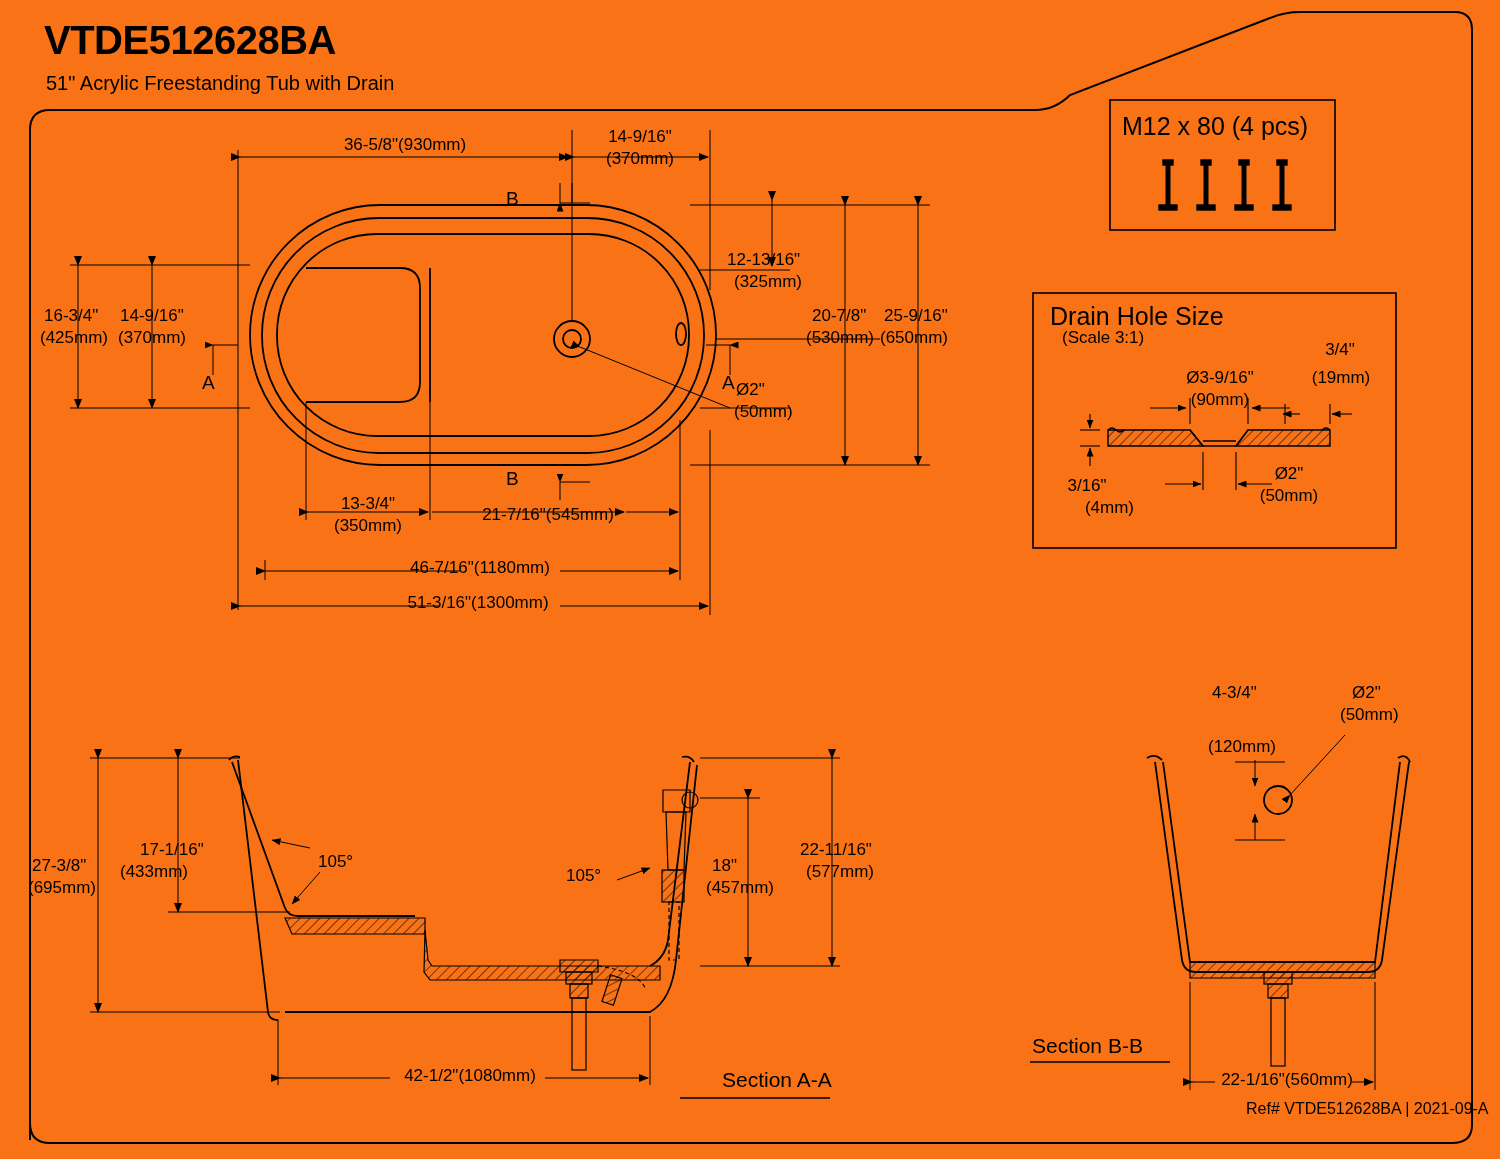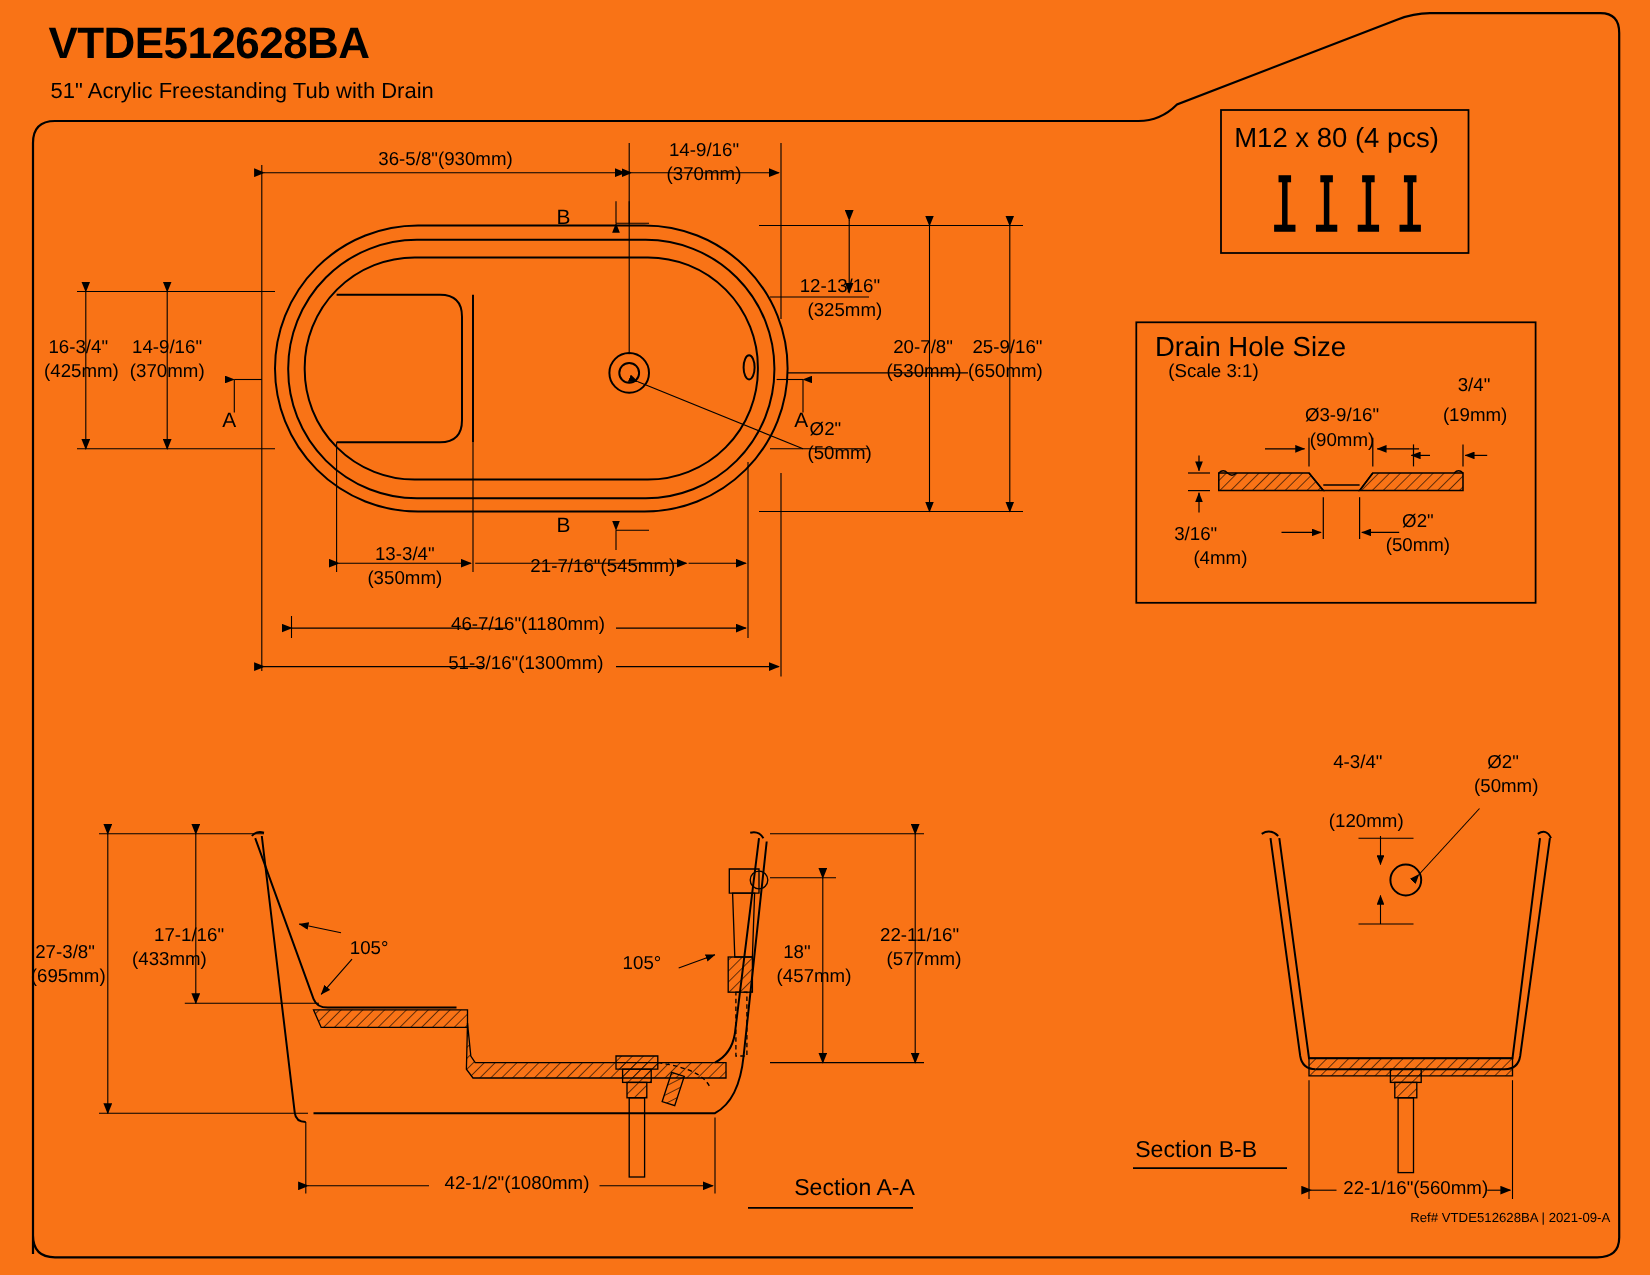--- a/index.html
+++ b/index.html
@@ -4,21 +4,21 @@
 <style>
   html,body{margin:0;padding:0;background:#ffffff;}
   body{font-family:"Liberation Sans", sans-serif; color:#000;}
   #page{position:relative;width:1500px;height:1159px;overflow:hidden;background:#f97316;}
   .lbl{position:absolute;font-size:17px;line-height:1.15;white-space:pre;color:#000;}
   .lbl.c{text-align:center;}
   svg{position:absolute;left:0;top:0;}
   .title{position:absolute;font-size:40px;font-weight:bold;letter-spacing:-0.5px;}
   .subtitle{position:absolute;font-size:20px;}
   .secttl{position:absolute;font-size:21px;}
-  .ref{position:absolute;font-size:12px;margin-left:36px;}
+  .ref{position:absolute;font-size:16px;}
   .boxttl{position:absolute;font-size:25px;}
 </style>
 </head>
 <body>
 
 <div id="page">
 
   <svg width="1500" height="1159">
     <defs>
       <marker id="ar" markerWidth="10" markerHeight="8" refX="9" refY="4" orient="auto" markerUnits="userSpaceOnUse">

